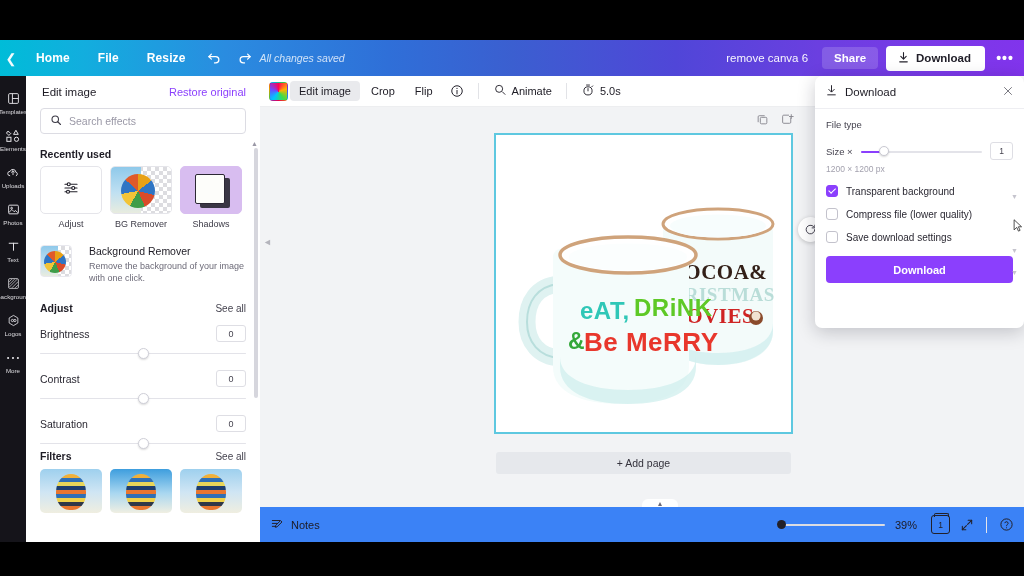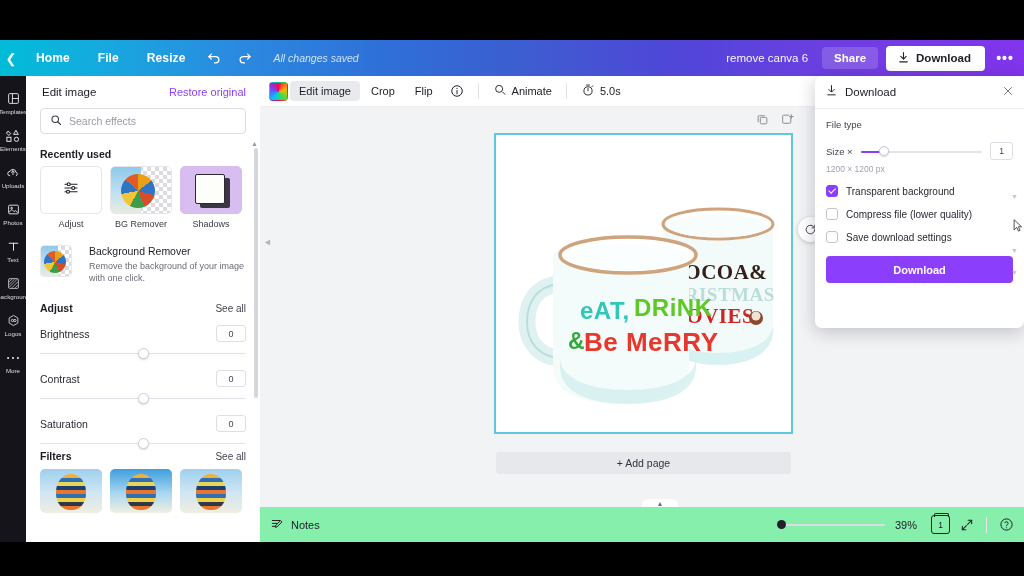--- a/index.html
+++ b/index.html
@@ -38,21 +38,21 @@
     cursor: pointer; letter-spacing: .1px;
   }
   .tb-icobtn {
     width: 30px; height: 36px; display: flex;
     align-items: center; justify-content: center;
     cursor: pointer;
   }
   .tb-icobtn svg { display: block; }
   .tb-saved {
     font-size: 10.5px; font-style: italic; opacity: .78;
-    margin-left: 14px; white-space: nowrap;
+    white-space: nowrap;
   }
   .tb-right {
     margin-left: auto; display: flex; align-items: center;
     gap: 0; padding-right: 6px;
   }
   .tb-doctitle {
     font-size: 11.5px; opacity: .95; padding: 0 14px;
     white-space: nowrap; cursor: pointer;
   }
   .tb-share {
@@ -289,21 +289,21 @@
     position: absolute; left: 382px; bottom: 0;
     width: 36px; height: 12px; background: #fff;
     border-radius: 6px 6px 0 0; display: flex;
     align-items: flex-start; justify-content: center;
     font-size: 8px; color: #6c6a78; cursor: pointer;
   }
 
   
   .statusbar {
     position: absolute; left: 260px; top: 507px;
-    width: 764px; height: 35px; background: #86efac;
+    width: 764px; height: 35px; background: #3b82f6;
     display: flex; align-items: center; padding: 0 10px; gap: 11px;
   }
   .notes { display: flex; align-items: center; gap: 7px; cursor: pointer; }
   .notes span { font-size: 11px; color: #1d1b24; }
   .zoomgrp { margin-left: auto; display: flex; align-items: center; gap: 10px; }
   .zoom-track { position: relative; width: 108px; height: 12px; }
   .zoom-track .zline {
     position: absolute; left: 0; right: 0; top: 5.5px; height: 1.5px;
     background: #dcdce2; border-radius: 2px;
   }

